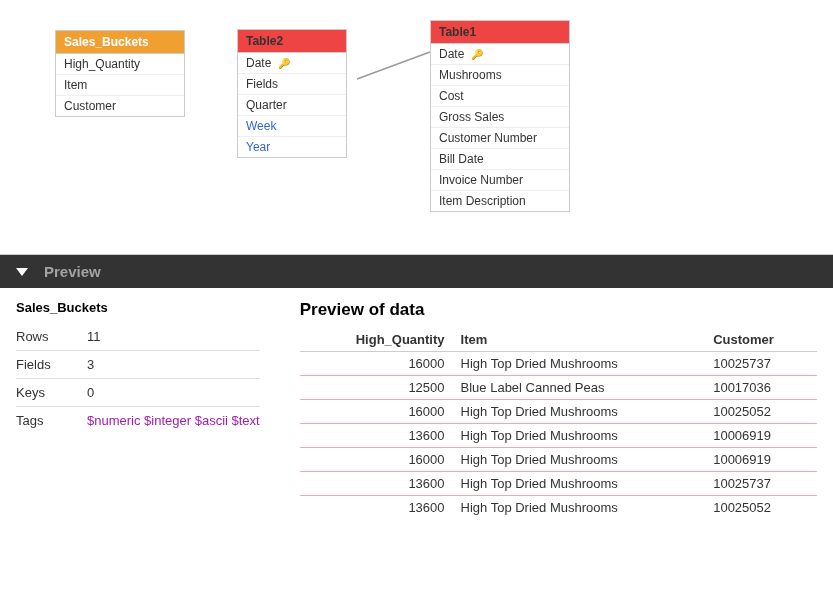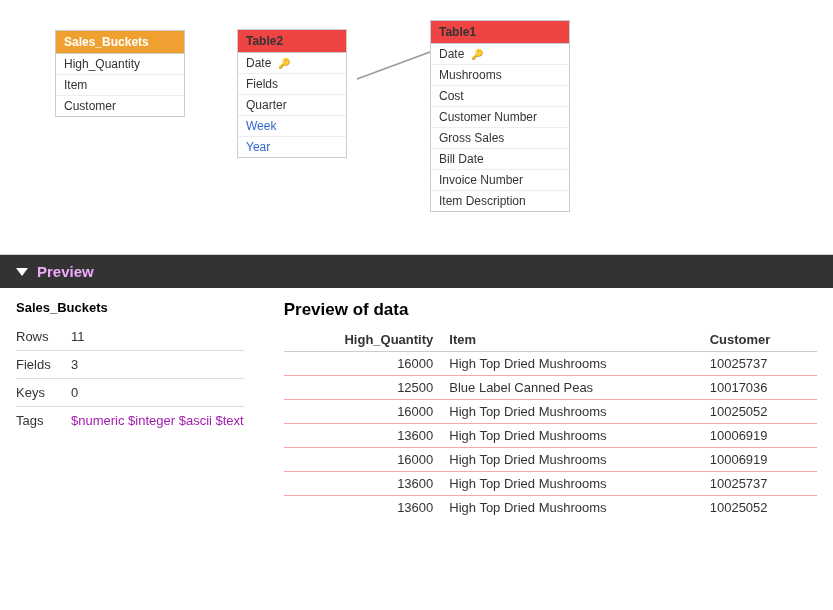--- a/index.html
+++ b/index.html
@@ -57,27 +57,27 @@
       position: absolute;
       top: 0; left: 0;
       width: 100%;
       height: 100%;
       pointer-events: none;
     }
 
     
     .preview-header {
       background: #333;
-      color: #f0abfc;
+      color: #a3a3a3;
       padding: 8px 16px;
       font-size: 15px;
       font-weight: bold;
       display: flex;
       align-items: center;
-      gap: 9px;
+      gap: 16px;
     }
     .preview-triangle {
       width: 0;
       height: 0;
       border-left: 6px solid transparent;
       border-right: 6px solid transparent;
       border-top: 8px solid #fff;
       display: inline-block;
     }
 
@@ -91,20 +91,21 @@
     .stats-panel {
       min-width: 200px;
     }
     .stats-panel .stats-title {
       font-weight: bold;
       font-size: 13px;
       margin-bottom: 8px;
     }
     .stats-row {
       display: flex;
+      gap: 16px;
       padding: 6px 0;
       border-bottom: 1px solid #ddd;
       font-size: 13px;
     }
     .stats-row:last-child {
       border-bottom: none;
     }
     .stats-label {
       width: 55px;
       color: #333;
@@ -182,22 +183,22 @@
   </div>
 
   <div class="db-table" style="left:430px; top:20px; min-width:140px;">
     <div class="db-table-header white">Table1</div>
     <div class="db-table-row">
       <span>Date</span>
       <span class="key-icon">🔑</span>
     </div>
     <div class="db-table-row">Mushrooms</div>
     <div class="db-table-row">Cost</div>
+    <div class="db-table-row">Gross Sales</div>
     <div class="db-table-row">Customer Number</div>
-    <div class="db-table-row">Gross Sales</div>
     <div class="db-table-row">Bill Date</div>
     <div class="db-table-row">Invoice Number</div>
     <div class="db-table-row">Item Description</div>
   </div>
 </div>
 
 <div class="preview-header">
   <span class="preview-triangle"></span>
   <span>Preview</span>
 </div>

